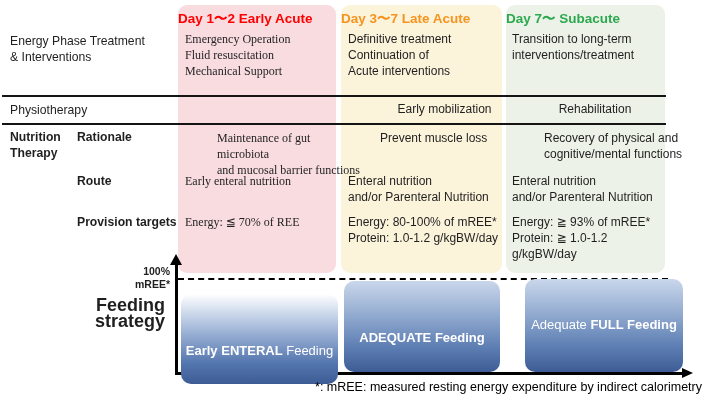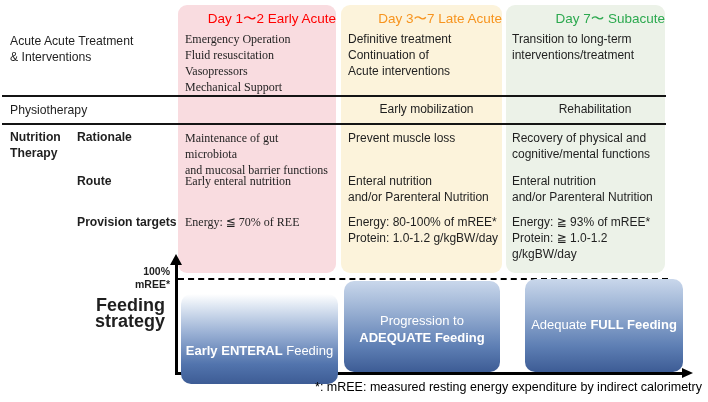--- a/index.html
+++ b/index.html
@@ -6,21 +6,21 @@
   .figure{
     position:relative;width:708px;height:402px;background:#ffffff;
     font-family:"Liberation Sans",sans-serif;color:#1f1f1f;overflow:hidden;
   }
   
   .colbg{position:absolute;top:5px;height:268px;border-radius:9px;}
   .col1bg{left:178px;width:158px;background:#f9dce0;}
   .col2bg{left:341px;width:161px;background:#fcf3db;}
   .col3bg{left:506px;width:159px;background:#ecf2e8;}
   
-  .colhead{position:absolute;top:10px;font-weight:normal;font-size:13.5px;text-align:right;}
+  .colhead{position:absolute;top:10px;font-weight:bold;font-size:13.5px;text-align:left;}
   .h1{left:178px;width:158px;color:#ff0000;}
   .h2{left:341px;width:161px;color:#f7941e;}
   .h3{left:506px;width:159px;color:#2ca94f;}
   
   .rule{position:absolute;left:2px;width:664px;height:2px;background:#141414;}
   .rule1{top:95px;}
   .rule2{top:123px;}
   
   .lbl{position:absolute;font-size:12.2px;line-height:16px;}
   .lbl-treat{left:10px;top:33px;}
@@ -30,25 +30,25 @@
   .lbl-route{left:77px;top:173px;font-weight:bold;}
   .lbl-targ{left:77px;top:214px;font-weight:bold;}
   .lbl-feed{left:30px;top:297px;width:135px;text-align:right;font-weight:bold;font-size:18px;}
   
   .cell{position:absolute;font-size:12px;line-height:16px;}
   .cell span{display:block;}
   .c1{left:185px;width:148px;font-family:Liberation Serif, serif;}
   .c2{left:348px;width:152px;}
   .c3{left:512px;width:150px;}
   .r-treat{top:31px;}
-  .r-rat{top:130px;}
+  .r-rat{top:130px;margin-left:32px;}
   .r-route{top:173px;}
   .r-targ{top:214px;}
   .phys{position:absolute;top:102px;font-size:12px;text-align:center;}
-  .p2{left:337px;width:179px;}
+  .p2{left:355px;width:179px;}
   .p3{left:506px;width:178px;}
   
   .yaxis{position:absolute;left:175px;top:263px;width:3px;height:112px;background:#000;}
   .yarrow{position:absolute;left:170px;top:254px;width:0;height:0;
     border-left:6px solid transparent;border-right:6px solid transparent;border-bottom:11px solid #000;}
   .xaxis{position:absolute;left:175px;top:372px;width:508px;height:3px;background:#000;}
   .xarrow{position:absolute;left:682px;top:368px;width:0;height:0;
     border-top:5.5px solid transparent;border-bottom:5.5px solid transparent;border-left:11px solid #000;}
   .dashline{position:absolute;left:178px;top:278px;width:490px;height:0;border-top:2px dashed #000;}
   .ytick{position:absolute;left:118px;top:265px;width:52px;text-align:right;
@@ -78,40 +78,39 @@
 
   <div class="colbg col1bg"></div>
   <div class="colbg col2bg"></div>
   <div class="colbg col3bg"></div>
 
   <div class="colhead h1">Day 1〜2 Early Acute</div>
   <div class="colhead h2">Day 3〜7 Late Acute</div>
   <div class="colhead h3">Day 7〜 Subacute</div>
 
   <div class="lbl lbl-treat">
-    <span style="display:block">Acute Acute Treatment</span>
+    <span style="display:block">Energy Phase Treatment</span>
     <span style="display:block">&amp; Interventions</span>
   </div>
   <div class="lbl lbl-phys">Physiotherapy</div>
   <div class="lbl lbl-nutr">
     <span style="display:block">Nutrition</span>
     <span style="display:block">Therapy</span>
   </div>
   <div class="lbl lbl-rat">Rationale</div>
   <div class="lbl lbl-route">Route</div>
   <div class="lbl lbl-targ">Provision targets</div>
   <div class="lbl lbl-feed">Feeding strategy</div>
 
   <div class="rule rule1"></div>
   <div class="rule rule2"></div>
 
   <div class="cell c1 r-treat">
     <span>Emergency Operation</span>
     <span>Fluid resuscitation</span>
-    <span>Vasopressors</span>
     <span>Mechanical Support</span>
   </div>
   <div class="cell c3 r-treat">
     <span>Transition to long-term</span>
     <span>interventions/treatment</span>
   </div>
   <div class="cell c2 r-treat">
     <span>Definitive treatment</span>
     <span>Continuation of</span>
     <span>Acute interventions</span>
@@ -166,21 +165,20 @@
   <div class="xaxis"></div>
   <div class="xarrow"></div>
 
   <div class="fbox fbox1">
     <div class="txt">
       <span class="b">Early ENTERAL</span><span> Feeding</span>
     </div>
   </div>
   <div class="fbox fbox2">
     <div class="txt">
-      <span style="display:block">Progression to</span>
       <span style="display:block" class="b">ADEQUATE Feeding</span>
     </div>
   </div>
   <div class="fbox fbox3">
     <div class="txt">
       <span>Adequate </span><span class="b">FULL Feeding</span>
     </div>
   </div>
 
   <div class="footnote">*: mREE: measured resting energy expenditure by indirect calorimetry</div>

